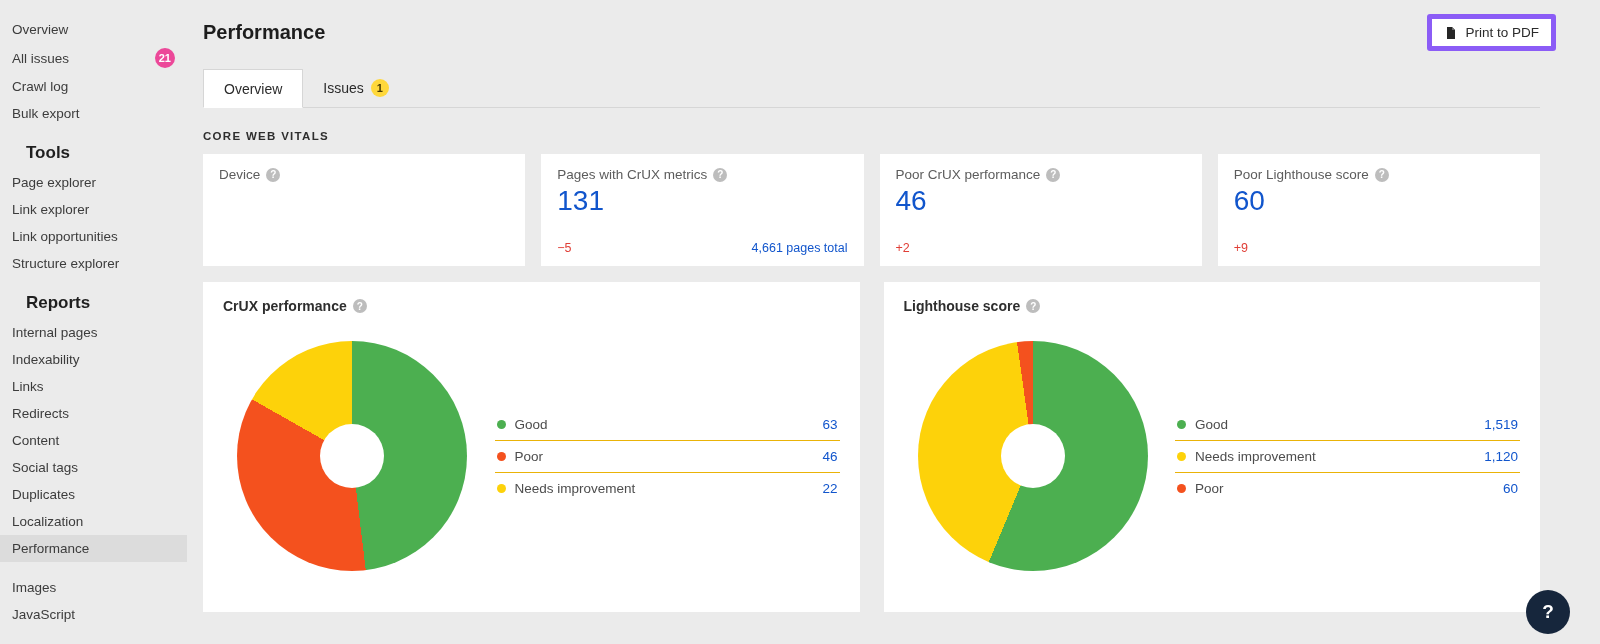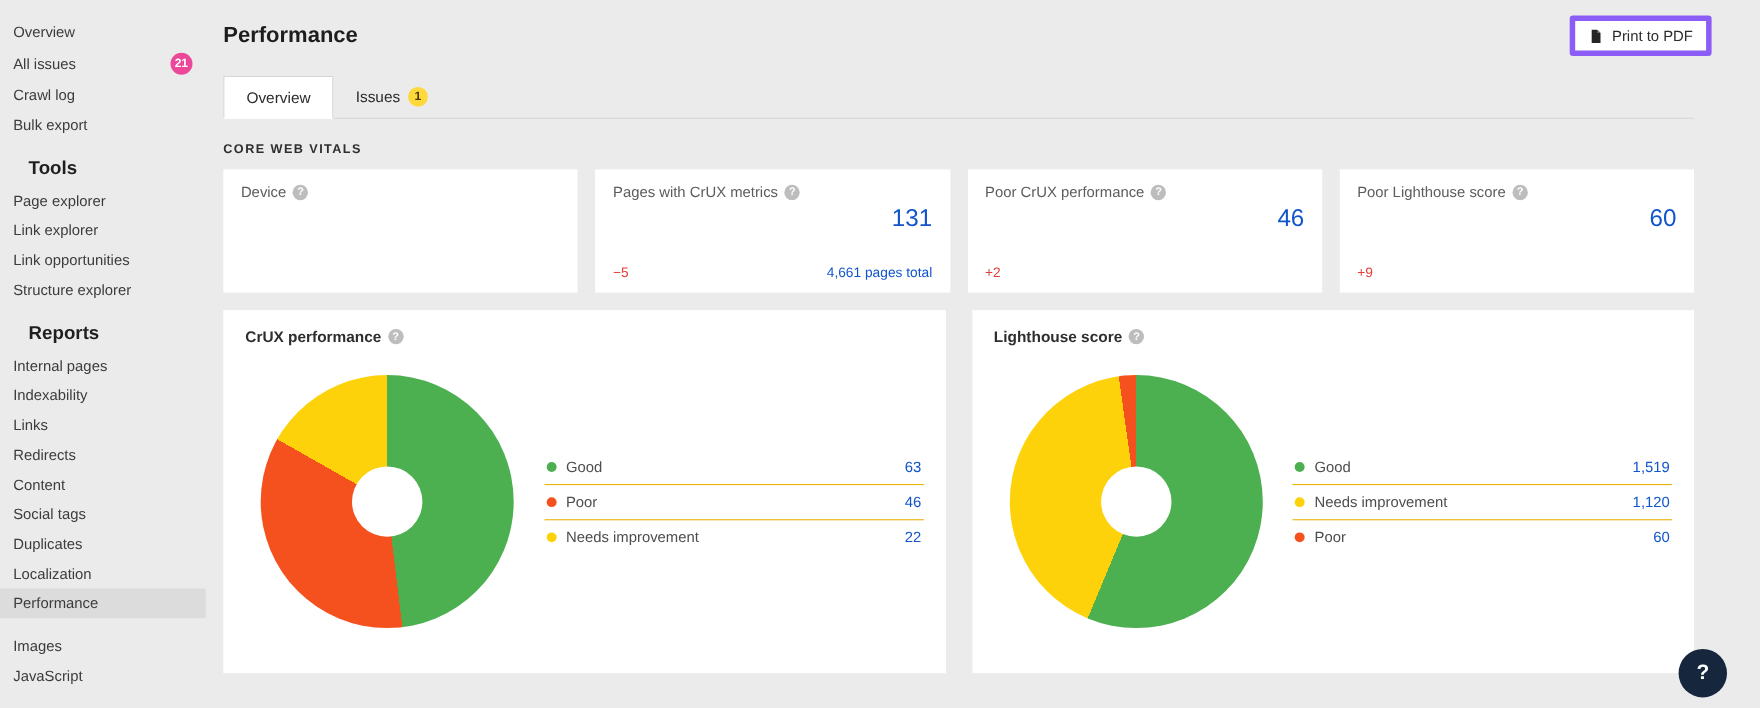--- a/index.html
+++ b/index.html
@@ -46,25 +46,25 @@
     width: 18px; height: 18px; border-radius: 50%;
     display: inline-flex; align-items: center; justify-content: center;
   }
 
   .section-label {
     margin: 22px 0 12px; font-size: 11.5px; font-weight: bold;
     letter-spacing: 1.3px; text-transform: uppercase; color: #2e2e2e;
   }
 
   
-  .stats-row { display: grid; grid-template-columns: repeat(4, 1fr); gap: 16px; text-align: right; }
+  .stats-row { display: grid; grid-template-columns: repeat(4, 1fr); gap: 16px; }
   .stat-card { background: #fff; height: 112px; padding: 13px 16px; position: relative; }
   .stat-label { display: flex; align-items: center; gap: 6px; font-size: 13.5px; color: #5c5c5c; }
   .stat-value-text { font-size: 24px; color: #2e2e2e; margin-top: 5px; }
-  .stat-value-num { font-size: 22px; color: #1155cc; margin-top: 3px; cursor: pointer; }
+  .stat-value-num { font-size: 28px; color: #1155cc; margin-top: 3px; cursor: pointer; }
   .stat-foot { position: absolute; left: 16px; right: 16px; bottom: 11px; display: flex; font-size: 12.5px; }
   .delta { color: #e03e36; }
   .stat-link { color: #1155cc; margin-left: auto; cursor: pointer; }
 
   
   .charts-row { display: grid; grid-template-columns: 1fr 1fr; gap: 24px; margin-top: 16px; }
   .chart-card { background: #fff; height: 330px; padding: 16px 20px; }
   .chart-title { display: flex; align-items: center; gap: 6px; font-size: 14px; font-weight: bold; color: #2e2e2e; }
   .chart-body { display: flex; align-items: center; height: 272px; margin-top: 6px; }
   .donut { width: 230px; height: 230px; border-radius: 50%; position: relative; margin-left: 14px; flex: 0 0 230px; cursor: pointer; }

